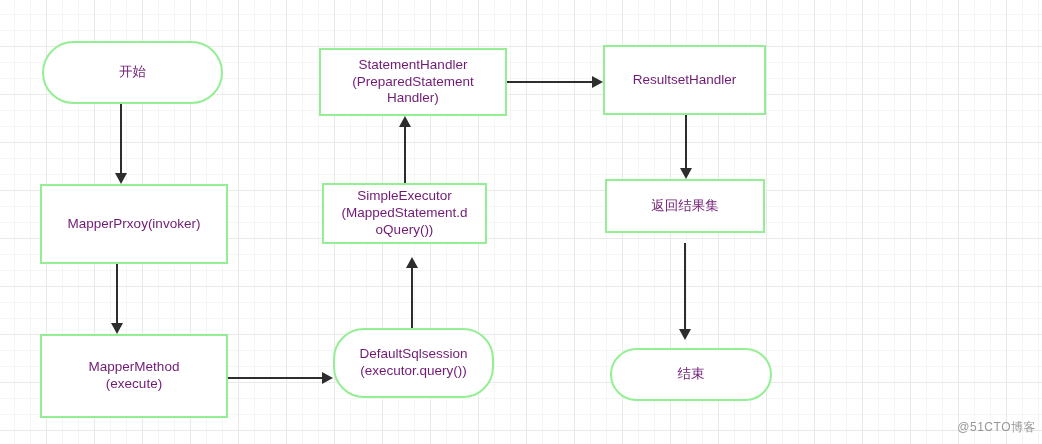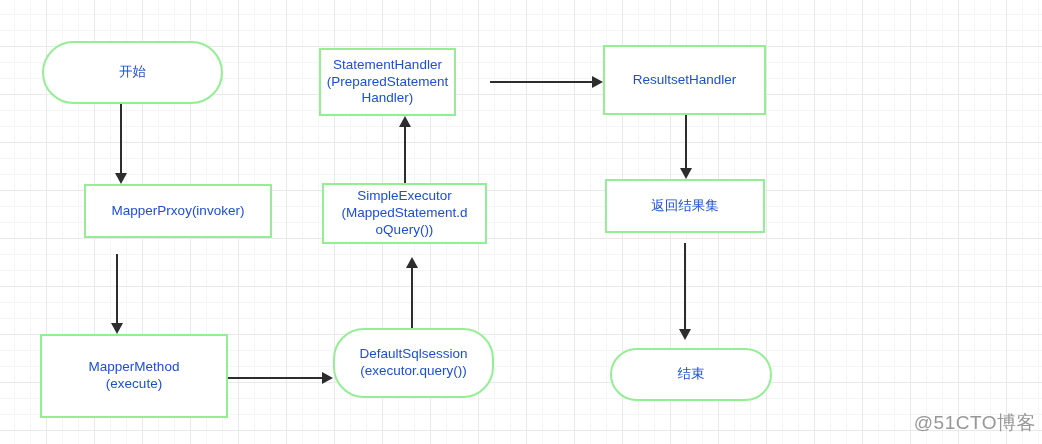--- a/index.html
+++ b/index.html
@@ -23,51 +23,51 @@
 
   .node {
     position: absolute;
     display: flex;
     align-items: center;
     justify-content: center;
     text-align: center;
     white-space: pre-line;
     background: #ffffff;
     border: 2px solid #94ef94;
-    color: #1d4ed8;
+    color: #701a75;
     font-size: 13.5px;
     line-height: 1.25;
     z-index: 2;
   }
   .node.terminal { border-radius: 32px; }
 
   
   .n-start              { left: 42px;  top: 41px;  width: 181px; height: 63px; }
-  .n-mapper-proxy       { left: 40px;  top: 184px; width: 188px; height: 54px; margin-left: 44px; }
+  .n-mapper-proxy       { left: 40px;  top: 184px; width: 188px; height: 80px; }
   .n-mapper-method      { left: 40px;  top: 334px; width: 188px; height: 84px; }
   .n-default-sqlsession { left: 333px; top: 328px; width: 161px; height: 70px; border-radius: 31px; }
   .n-simple-executor    { left: 322px; top: 183px; width: 165px; height: 61px; }
-  .n-statement-handler  { left: 319px; top: 48px;  width: 137px; height: 68px; }
+  .n-statement-handler  { left: 319px; top: 48px;  width: 188px; height: 68px; }
   .n-resultset-handler  { left: 603px; top: 45px;  width: 163px; height: 70px; }
   .n-return-result-set  { left: 605px; top: 179px; width: 160px; height: 54px; }
   .n-end                { left: 610px; top: 348px; width: 162px; height: 53px; border-radius: 27px; }
 
   
   .shaft-v { position: absolute; width: 2px; background: #2d2d2d; z-index: 1; }
   .shaft-h { position: absolute; height: 2px; background: #2d2d2d; z-index: 1; }
   .head { position: absolute; width: 0; height: 0; z-index: 1; }
   .head-down  { border-left: 6px solid transparent; border-right: 6px solid transparent; border-top: 11px solid #2d2d2d; }
   .head-up    { border-left: 6px solid transparent; border-right: 6px solid transparent; border-bottom: 11px solid #2d2d2d; }
   .head-right { border-top: 6px solid transparent; border-bottom: 6px solid transparent; border-left: 11px solid #2d2d2d; }
 
   .watermark {
     position: absolute;
     right: 6px;
     bottom: 8px;
-    font-size: 19px;
+    font-size: 12px;
     color: #979797;
     letter-spacing: 0.5px;
     z-index: 3;
   }
 </style>
 </head>
 <body>
 
 <div class="canvas">
 

